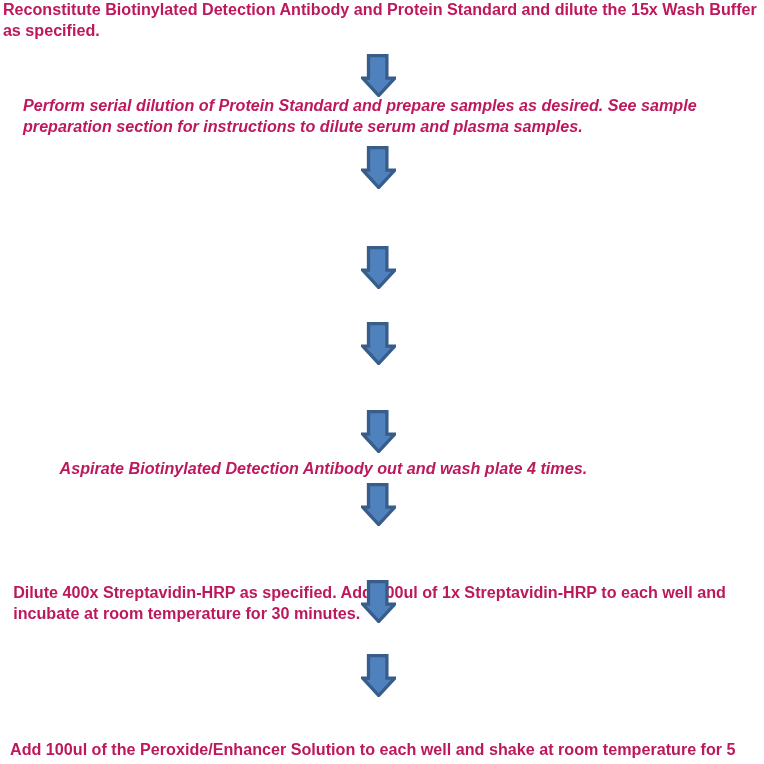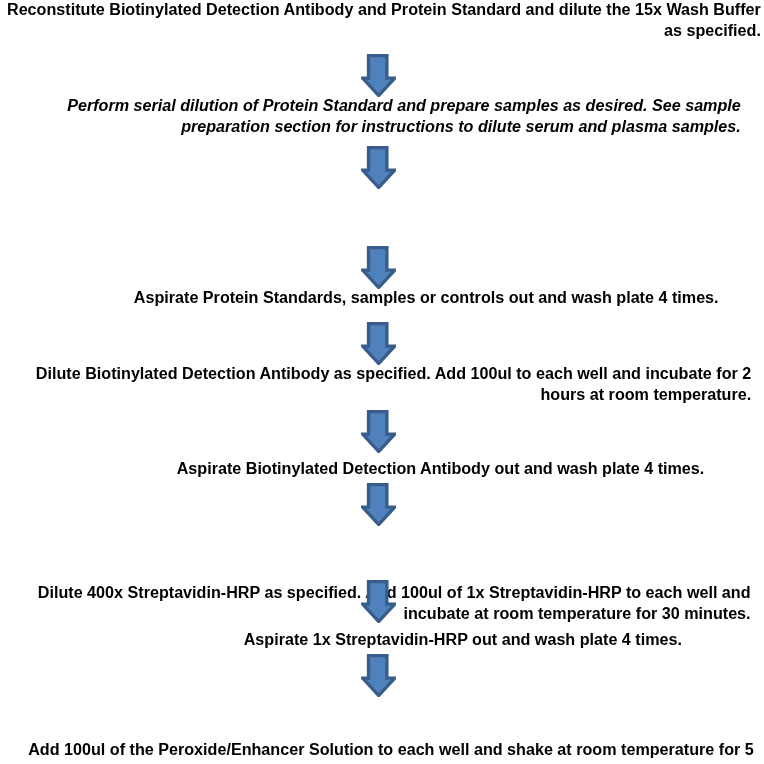--- a/index.html
+++ b/index.html
@@ -15,25 +15,25 @@
     color: #000000;
   }
   .flow {
     position: relative;
     width: 764px;
     height: 764px;
     background: #ffffff;
   }
   .step {
     position: absolute;
-    text-align: right;
+    text-align: left;
     font-size: 16.15px;
     font-weight: bold;
     line-height: 20.9px;
-    color: #000000;
+    color: #be185d;
     margin: 0;
     white-space: normal;
   }
   .connector {
     position: absolute;
     left: 360.95px;
     display: block;
   }
 </style>
 </head>
@@ -51,45 +51,42 @@
 
   <svg class="connector" style="top:146px;" width="35.4" height="43.2" viewBox="0 0 35.4 43.2">
     <path d="M 7.5 1.65 L 25.9 1.65 L 25.9 24.2 L 33.75 24.2 L 17.7 41.55 L 1.65 24.2 L 7.5 24.2 Z" fill="#4F81BD" stroke="#385D8A" stroke-width="3.3" stroke-linejoin="miter"></path>
   </svg>
 
 
   <svg class="connector" style="top:246.3px;" width="35.4" height="43.2" viewBox="0 0 35.4 43.2">
     <path d="M 7.5 1.65 L 25.9 1.65 L 25.9 24.2 L 33.75 24.2 L 17.7 41.55 L 1.65 24.2 L 7.5 24.2 Z" fill="#4F81BD" stroke="#385D8A" stroke-width="3.3" stroke-linejoin="miter"></path>
   </svg>
 
-  <div class="step" style="top:287.25px; left:45.2px; width:673.4px;">Aspirate Protein Standards, samples or controls out and wash plate 4 times.</div>
 
   <svg class="connector" style="top:321.9px;" width="35.4" height="43.2" viewBox="0 0 35.4 43.2">
     <path d="M 7.5 1.65 L 25.9 1.65 L 25.9 24.2 L 33.75 24.2 L 17.7 41.55 L 1.65 24.2 L 7.5 24.2 Z" fill="#4F81BD" stroke="#385D8A" stroke-width="3.3" stroke-linejoin="miter"></path>
   </svg>
 
-  <div class="step" style="top:362.95px; left:12.55px; width:738.7px;">Dilute Biotinylated Detection Antibody as specified. Add 100ul to each well and incubate for 2 hours at room temperature.</div>
 
   <svg class="connector" style="top:409.9px;" width="35.4" height="43.2" viewBox="0 0 35.4 43.2">
     <path d="M 7.5 1.65 L 25.9 1.65 L 25.9 24.2 L 33.75 24.2 L 17.7 41.55 L 1.65 24.2 L 7.5 24.2 Z" fill="#4F81BD" stroke="#385D8A" stroke-width="3.3" stroke-linejoin="miter"></path>
   </svg>
 
-  <div class="step" style="top:457.85px; left:59.5px; width:644.8px;">Aspirate Biotinylated Detection Antibody out and wash plate 4 times.</div>
+  <div class="step" style="top:457.85px; left:59.5px; width:644.8px;font-style:italic;">Aspirate Biotinylated Detection Antibody out and wash plate 4 times.</div>
 
   <svg class="connector" style="top:483.3px;" width="35.4" height="43.2" viewBox="0 0 35.4 43.2">
     <path d="M 7.5 1.65 L 25.9 1.65 L 25.9 24.2 L 33.75 24.2 L 17.7 41.55 L 1.65 24.2 L 7.5 24.2 Z" fill="#4F81BD" stroke="#385D8A" stroke-width="3.3" stroke-linejoin="miter"></path>
   </svg>
 
   <div class="step" style="top:533.65px; left:13.2px; width:737.4px;margin-top:48px;">Dilute 400x Streptavidin-HRP as specified. Add 100ul of 1x Streptavidin-HRP to each well and incubate at room temperature for 30 minutes.</div>
 
   <svg class="connector" style="top:579.9px;" width="35.4" height="43.2" viewBox="0 0 35.4 43.2">
     <path d="M 7.5 1.65 L 25.9 1.65 L 25.9 24.2 L 33.75 24.2 L 17.7 41.55 L 1.65 24.2 L 7.5 24.2 Z" fill="#4F81BD" stroke="#385D8A" stroke-width="3.3" stroke-linejoin="miter"></path>
   </svg>
 
-  <div class="step" style="top:628.85px; left:81.8px; width:600.2px;">Aspirate 1x Streptavidin-HRP out and wash plate 4 times.</div>
 
   <svg class="connector" style="top:653.9px;" width="35.4" height="43.2" viewBox="0 0 35.4 43.2">
     <path d="M 7.5 1.65 L 25.9 1.65 L 25.9 24.2 L 33.75 24.2 L 17.7 41.55 L 1.65 24.2 L 7.5 24.2 Z" fill="#4F81BD" stroke="#385D8A" stroke-width="3.3" stroke-linejoin="miter"></path>
   </svg>
 
   <div class="step" style="top:704.45px; left:10.0px; width:743.8px;margin-top:35px;">Add 100ul of the Peroxide/Enhancer Solution to each well and shake at room temperature for 5 minutes for light development.</div>
 
 </div>
 
 </body></html>

